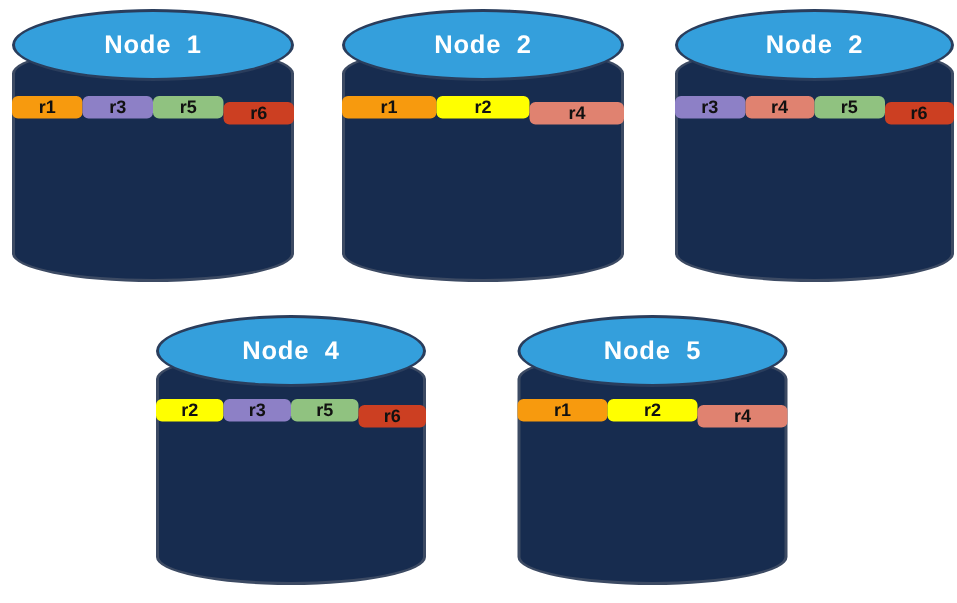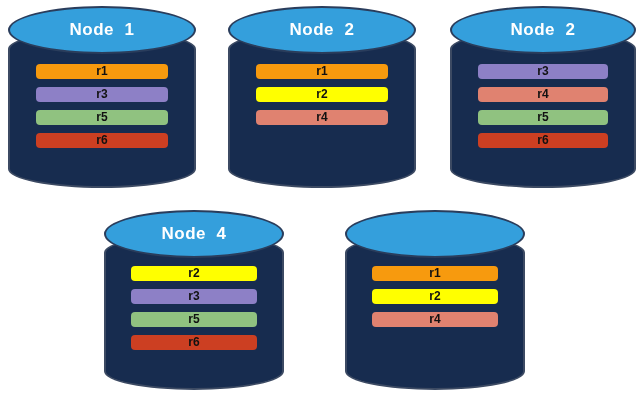--- a/index.html
+++ b/index.html
@@ -65,21 +65,21 @@
     white-space: pre;
   }
 
   
   .bars {
     position: absolute;
     left: 0;
     right: 0;
     z-index: 3;
     display: flex;
-    flex-direction: column;
+    flex-direction: row;
     align-items: center;
   }
   .bar {
     width: 70%;
     height: 15px;
     border-radius: 4px;
     margin-bottom: 8px;
     text-align: center;
     font-size: 12px;
     font-weight: bold;
@@ -132,19 +132,20 @@
       <div class="bars" style="top: 56px;">
         <div class="bar" style="background: rgb(255, 255, 0);">r2</div>
         <div class="bar" style="background: rgb(141, 128, 198);">r3</div>
         <div class="bar" style="background: rgb(144, 194, 128);">r5</div>
         <div class="bar" style="background: rgb(204, 63, 34);">r6</div>
       </div>
     </div>
     <div class="node" style="left: 345px; top: 210px; width: 180px; height: 180px;">
       <div class="cyl-body" style="background: rgb(23, 44, 79);"></div>
       <div class="cyl-top" style="background: rgb(52, 159, 220);"></div>
+      <div class="cyl-title">Node  5</div>
       <div class="bars" style="top: 56px;">
         <div class="bar" style="background: rgb(247, 154, 14);">r1</div>
         <div class="bar" style="background: rgb(255, 255, 0);">r2</div>
         <div class="bar" style="background: rgb(224, 130, 112);">r4</div>
       </div>
     </div>
   </div>
 
 </body></html>

